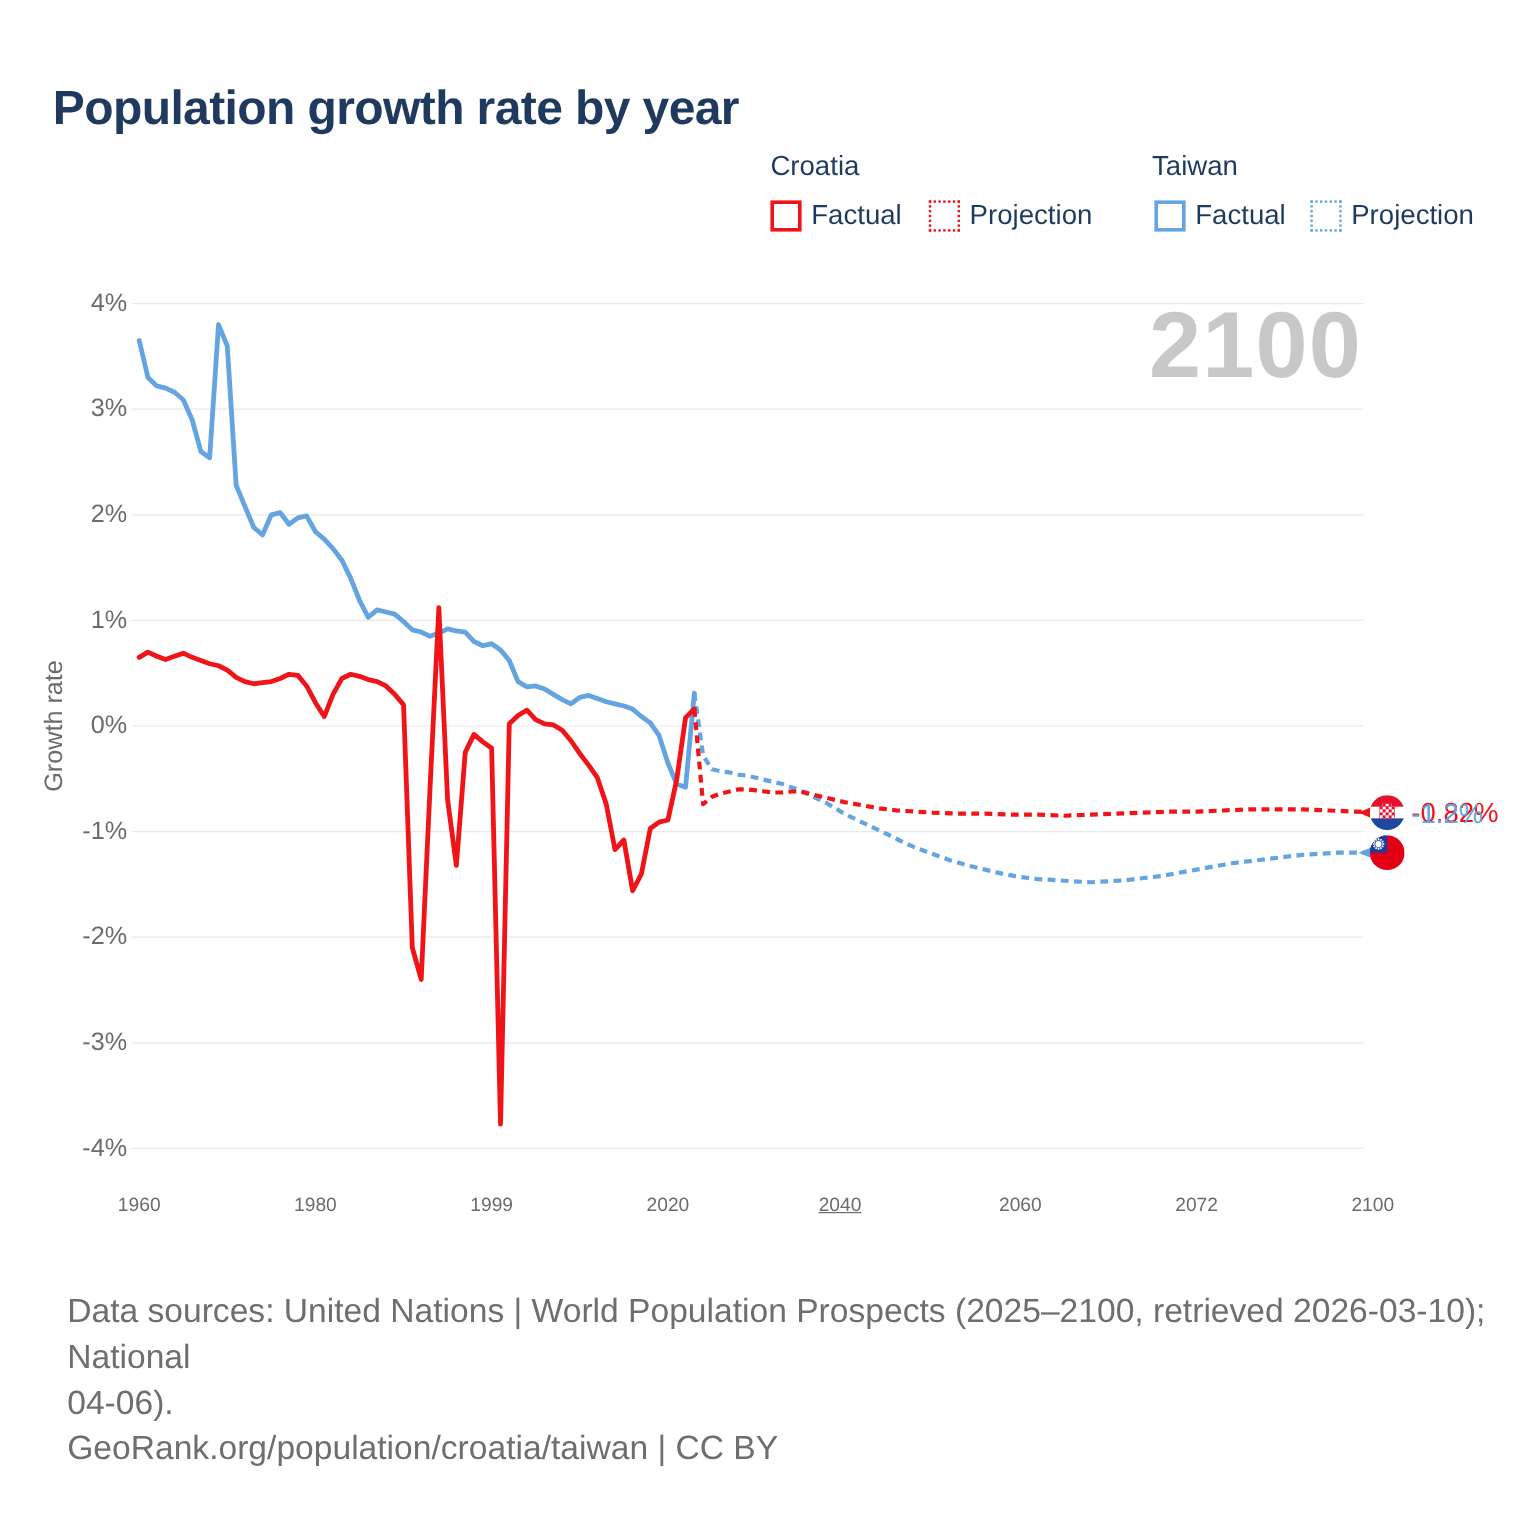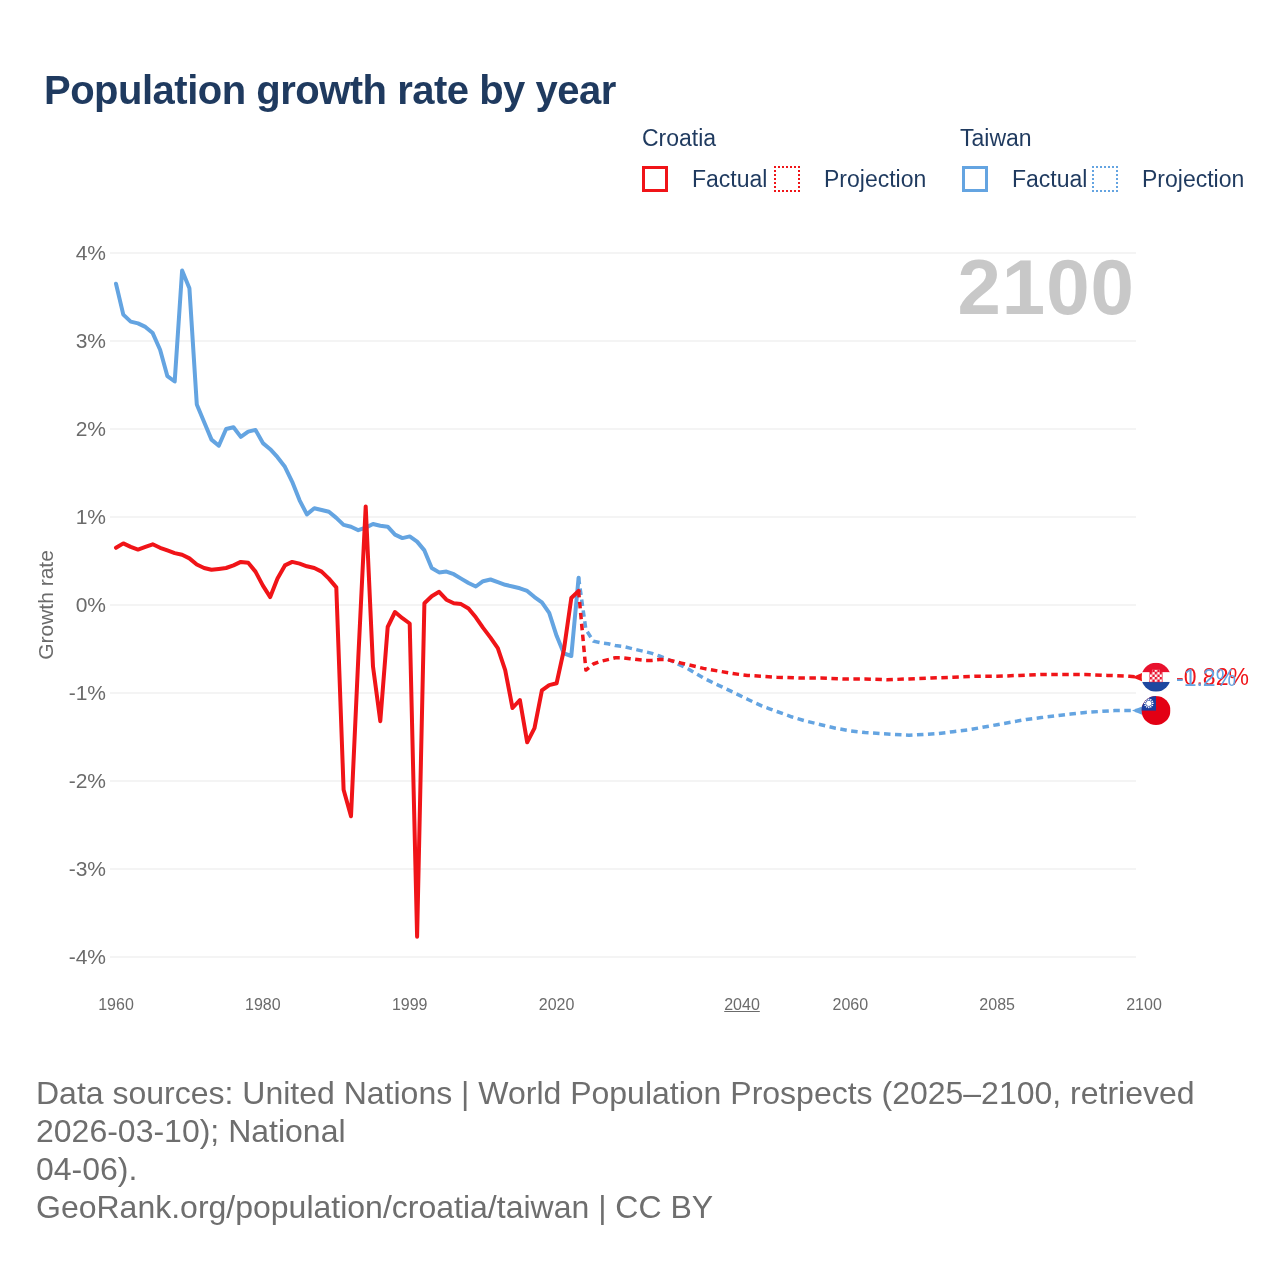--- a/index.html
+++ b/index.html
@@ -5,40 +5,40 @@
   :root{
     --c-hr:#f01418; --c-tw:#64a4e1; --c-navy:#1f3a5f; --c-axis:#6b6b6b;
     --c-grid:#e9e9e9; --c-mark:#c8c8c8; --c-foot:#6e6e6e;
   }
   html,body{margin:0;padding:0;background:#ffffff;}
   .canvas{position:relative;width:1280px;height:1280px;background:#fff;
     font-family:"Liberation Sans","DejaVu Sans",sans-serif;overflow:hidden;}
   .title{position:absolute;left:28px;top:52px;margin:16px;font-size:40px;font-weight:700;
     color:var(--c-navy);letter-spacing:-0.5px;}
   .lg-head{position:absolute;top:125px;font-size:23px;color:var(--c-navy);}
-  .lg-item{position:absolute;top:166px;display:flex;align-items:flex-start;gap:24px;
+  .lg-item{position:absolute;top:166px;display:flex;align-items:flex-end;gap:8px;
     font-size:23px;color:var(--c-navy);}
   .sw{width:26px;height:26px;box-sizing:border-box;display:inline-block;background:#fff;}
   .sw-solid-hr{border:3.5px solid var(--c-hr);}
   .sw-dot-hr{border:2.5px dotted var(--c-hr);}
   .sw-solid-tw{border:3.5px solid var(--c-tw);}
   .sw-dot-tw{border:2.5px dotted var(--c-tw);}
   .ylabel{position:absolute;left:46px;top:605px;transform:translate(-50%,-50%) rotate(-90deg);
     font-size:21px;color:var(--c-axis);white-space:nowrap;}
   .watermark{position:absolute;right:145px;top:248px;font-size:78px;font-weight:700;
     color:var(--c-mark);line-height:1;letter-spacing:1px;}
   .ytick{position:absolute;left:20px;width:86px;text-align:right;font-size:21px;
     color:var(--c-axis);height:26px;line-height:26px;}
   .xtick{position:absolute;top:996px;width:80px;text-align:center;font-size:16px;
     color:var(--c-axis);}
   #chart-svg{position:absolute;left:0;top:0;}
   .endlabel{position:absolute;left:1176px;font-size:23px;height:28px;line-height:28px;white-space:nowrap;}
   #endlabel-croatia{color:var(--c-hr);}
   #endlabel-taiwan{color:var(--c-tw);}
-  .footer{position:absolute;left:36px;top:1074px;font-size:32px;line-height:38px;
+  .footer{position:absolute;left:56px;top:1074px;font-size:28px;line-height:38px;
     color:var(--c-foot);width:1220px;}
   .layer{position:absolute;inset:0;pointer-events:none;}
 </style>
 </head>
 <body>
 
 <div class="canvas">
 
   <h1 class="title">Population growth rate by year</h1>
 
@@ -76,23 +76,23 @@
       <div class="ytick" style="top: 680px;">-1%</div>
       <div class="ytick" style="top: 768px;">-2%</div>
       <div class="ytick" style="top: 856px;">-3%</div>
       <div class="ytick" style="top: 944px;">-4%</div>
     </div>
   <div class="layer" id="xticks">
       <div class="xtick" style="left: 76px;">1960</div>
       <div class="xtick" style="left: 222.857px;">1980</div>
       <div class="xtick" style="left: 369.714px;">1999</div>
       <div class="xtick" style="left: 516.571px;">2020</div>
-      <div class="xtick" style="left: 702px; text-decoration: underline;">2040</div>
+      <div class="xtick" style="left: 660px; text-decoration: underline;">2040</div>
       <div class="xtick" style="left: 810.286px;">2060</div>
-      <div class="xtick" style="left: 957.143px;">2085</div>
+      <div class="xtick" style="left: 957.143px;">2072</div>
       <div class="xtick" style="left: 1104px;">2100</div>
     </div>
 
   <svg id="chart-svg" width="1280" height="1280" viewBox="0 0 1280 1280">
     <defs>
       <clipPath id="clipHR">
           <circle cx="0" cy="0" r="14.5"></circle>
         </clipPath>
       <clipPath id="clipTW">
           <circle cx="0" cy="0" r="14.5"></circle>

